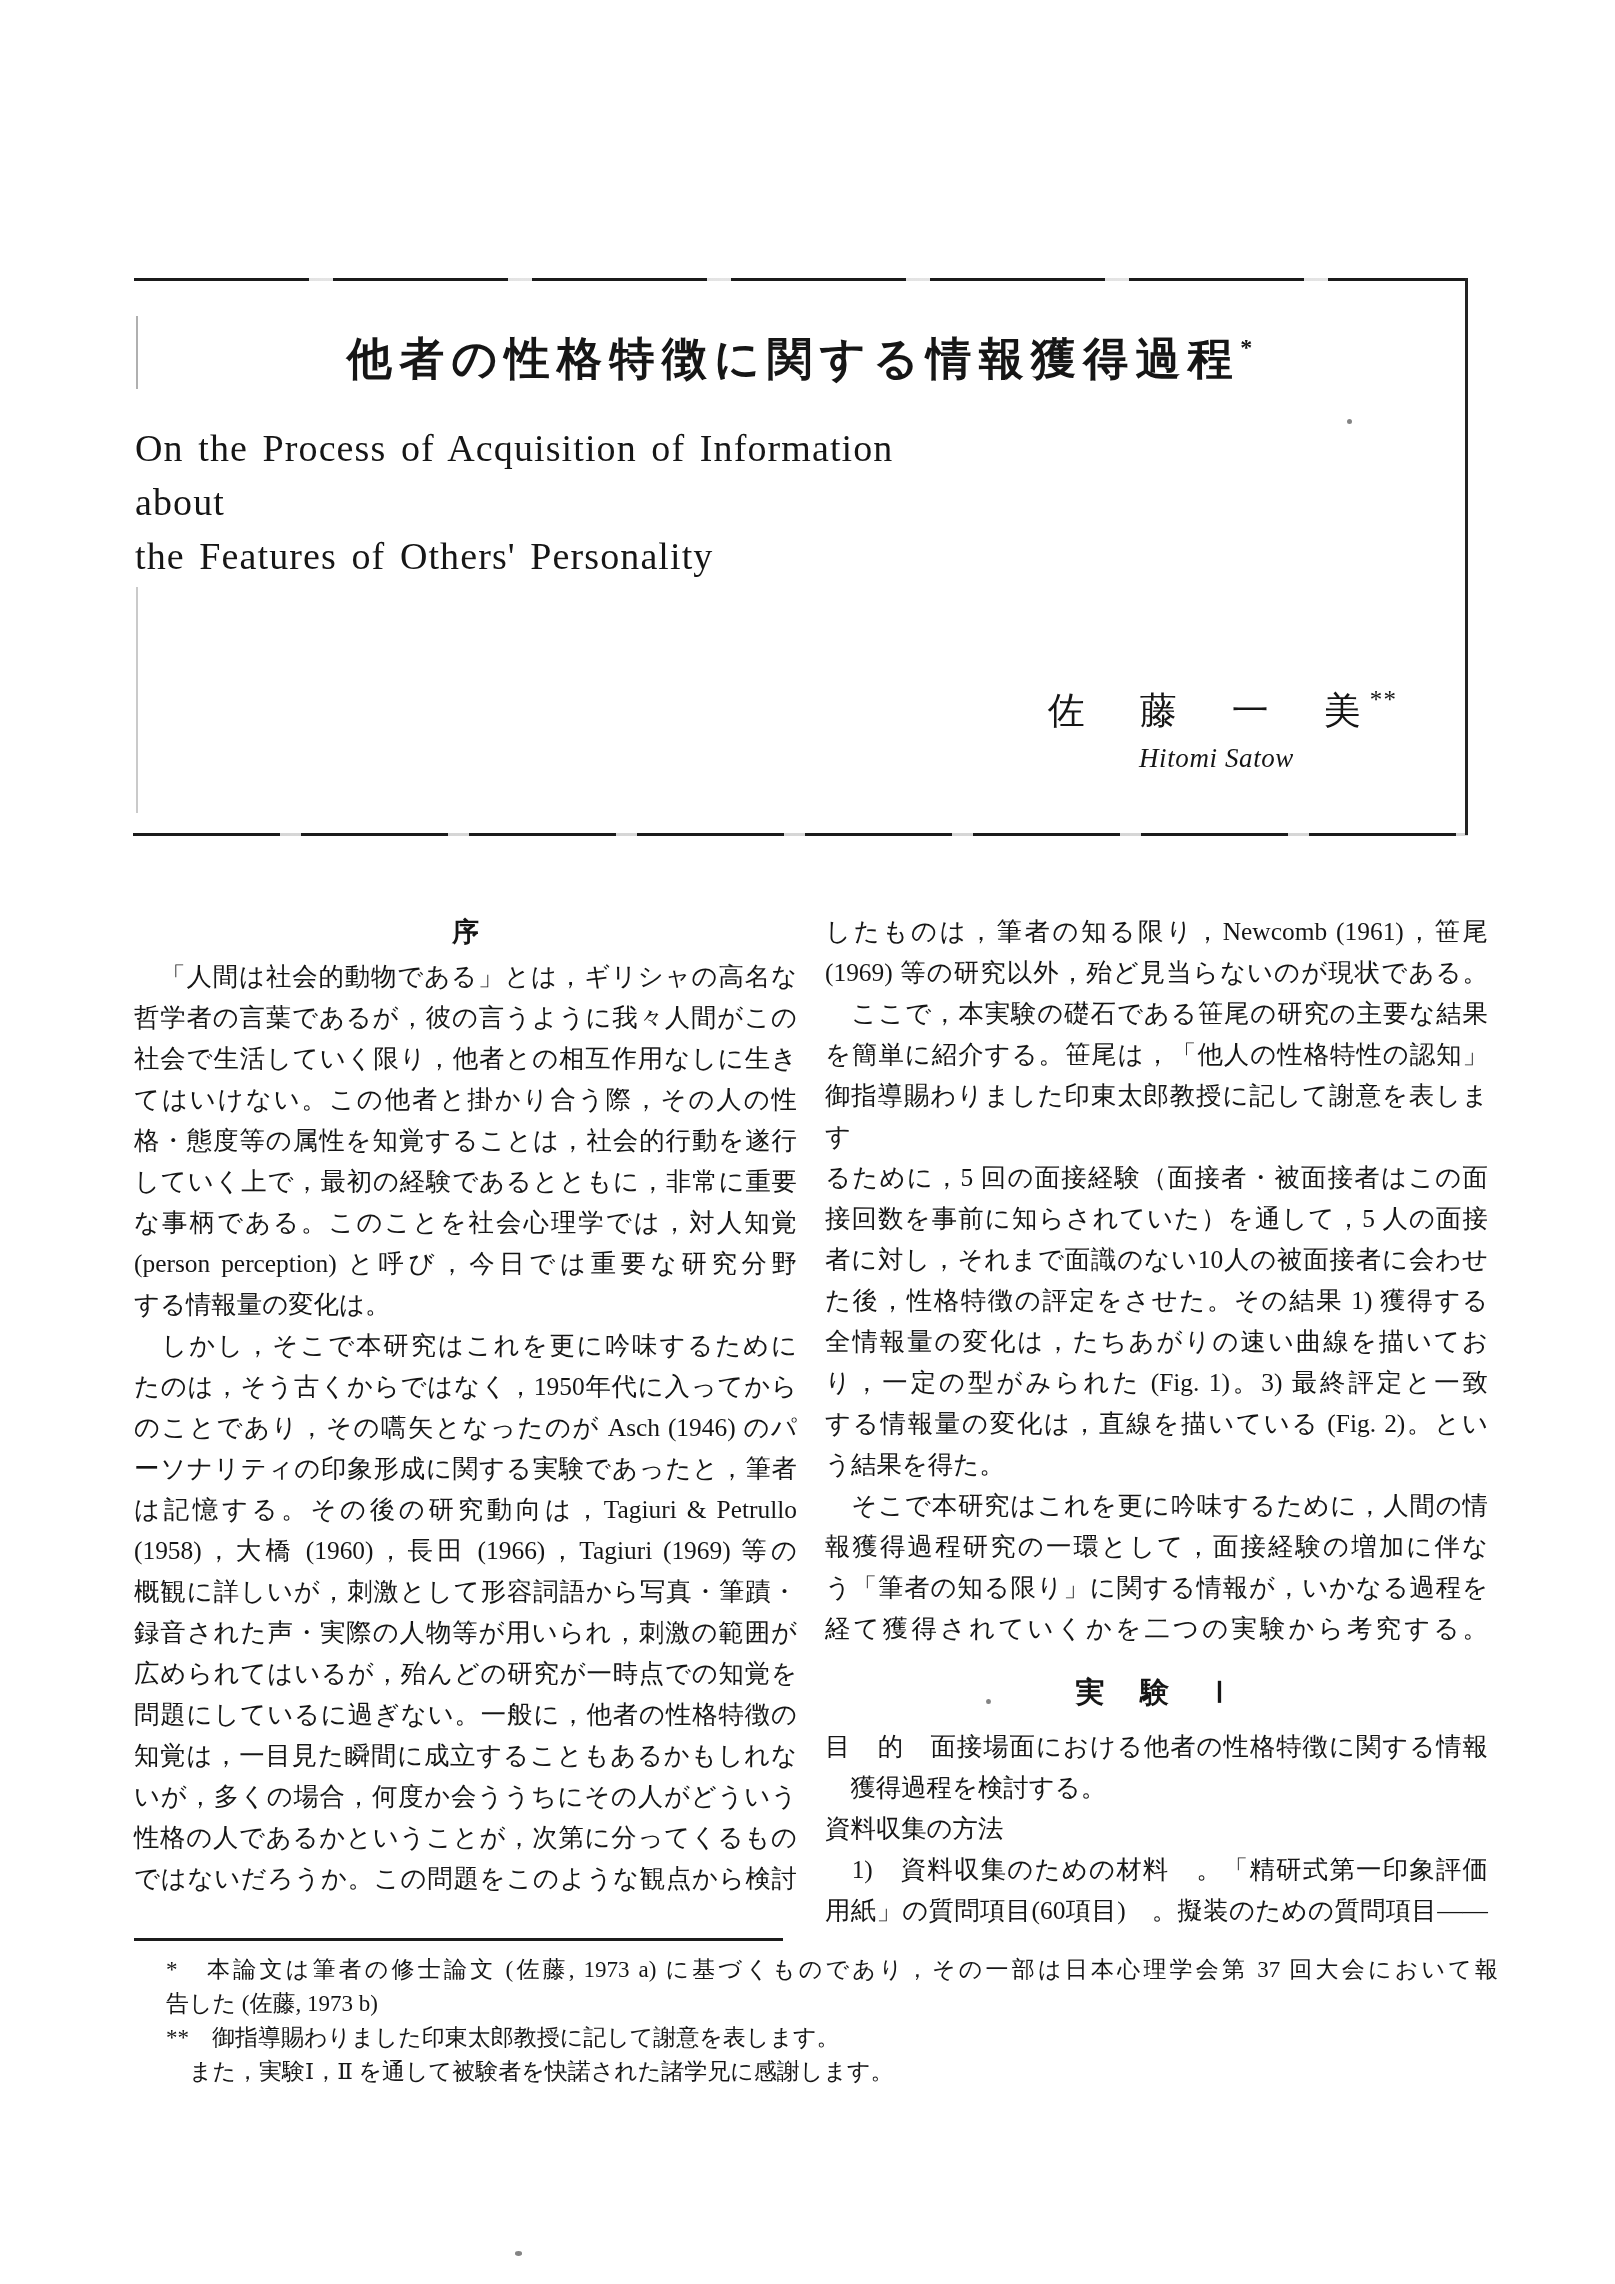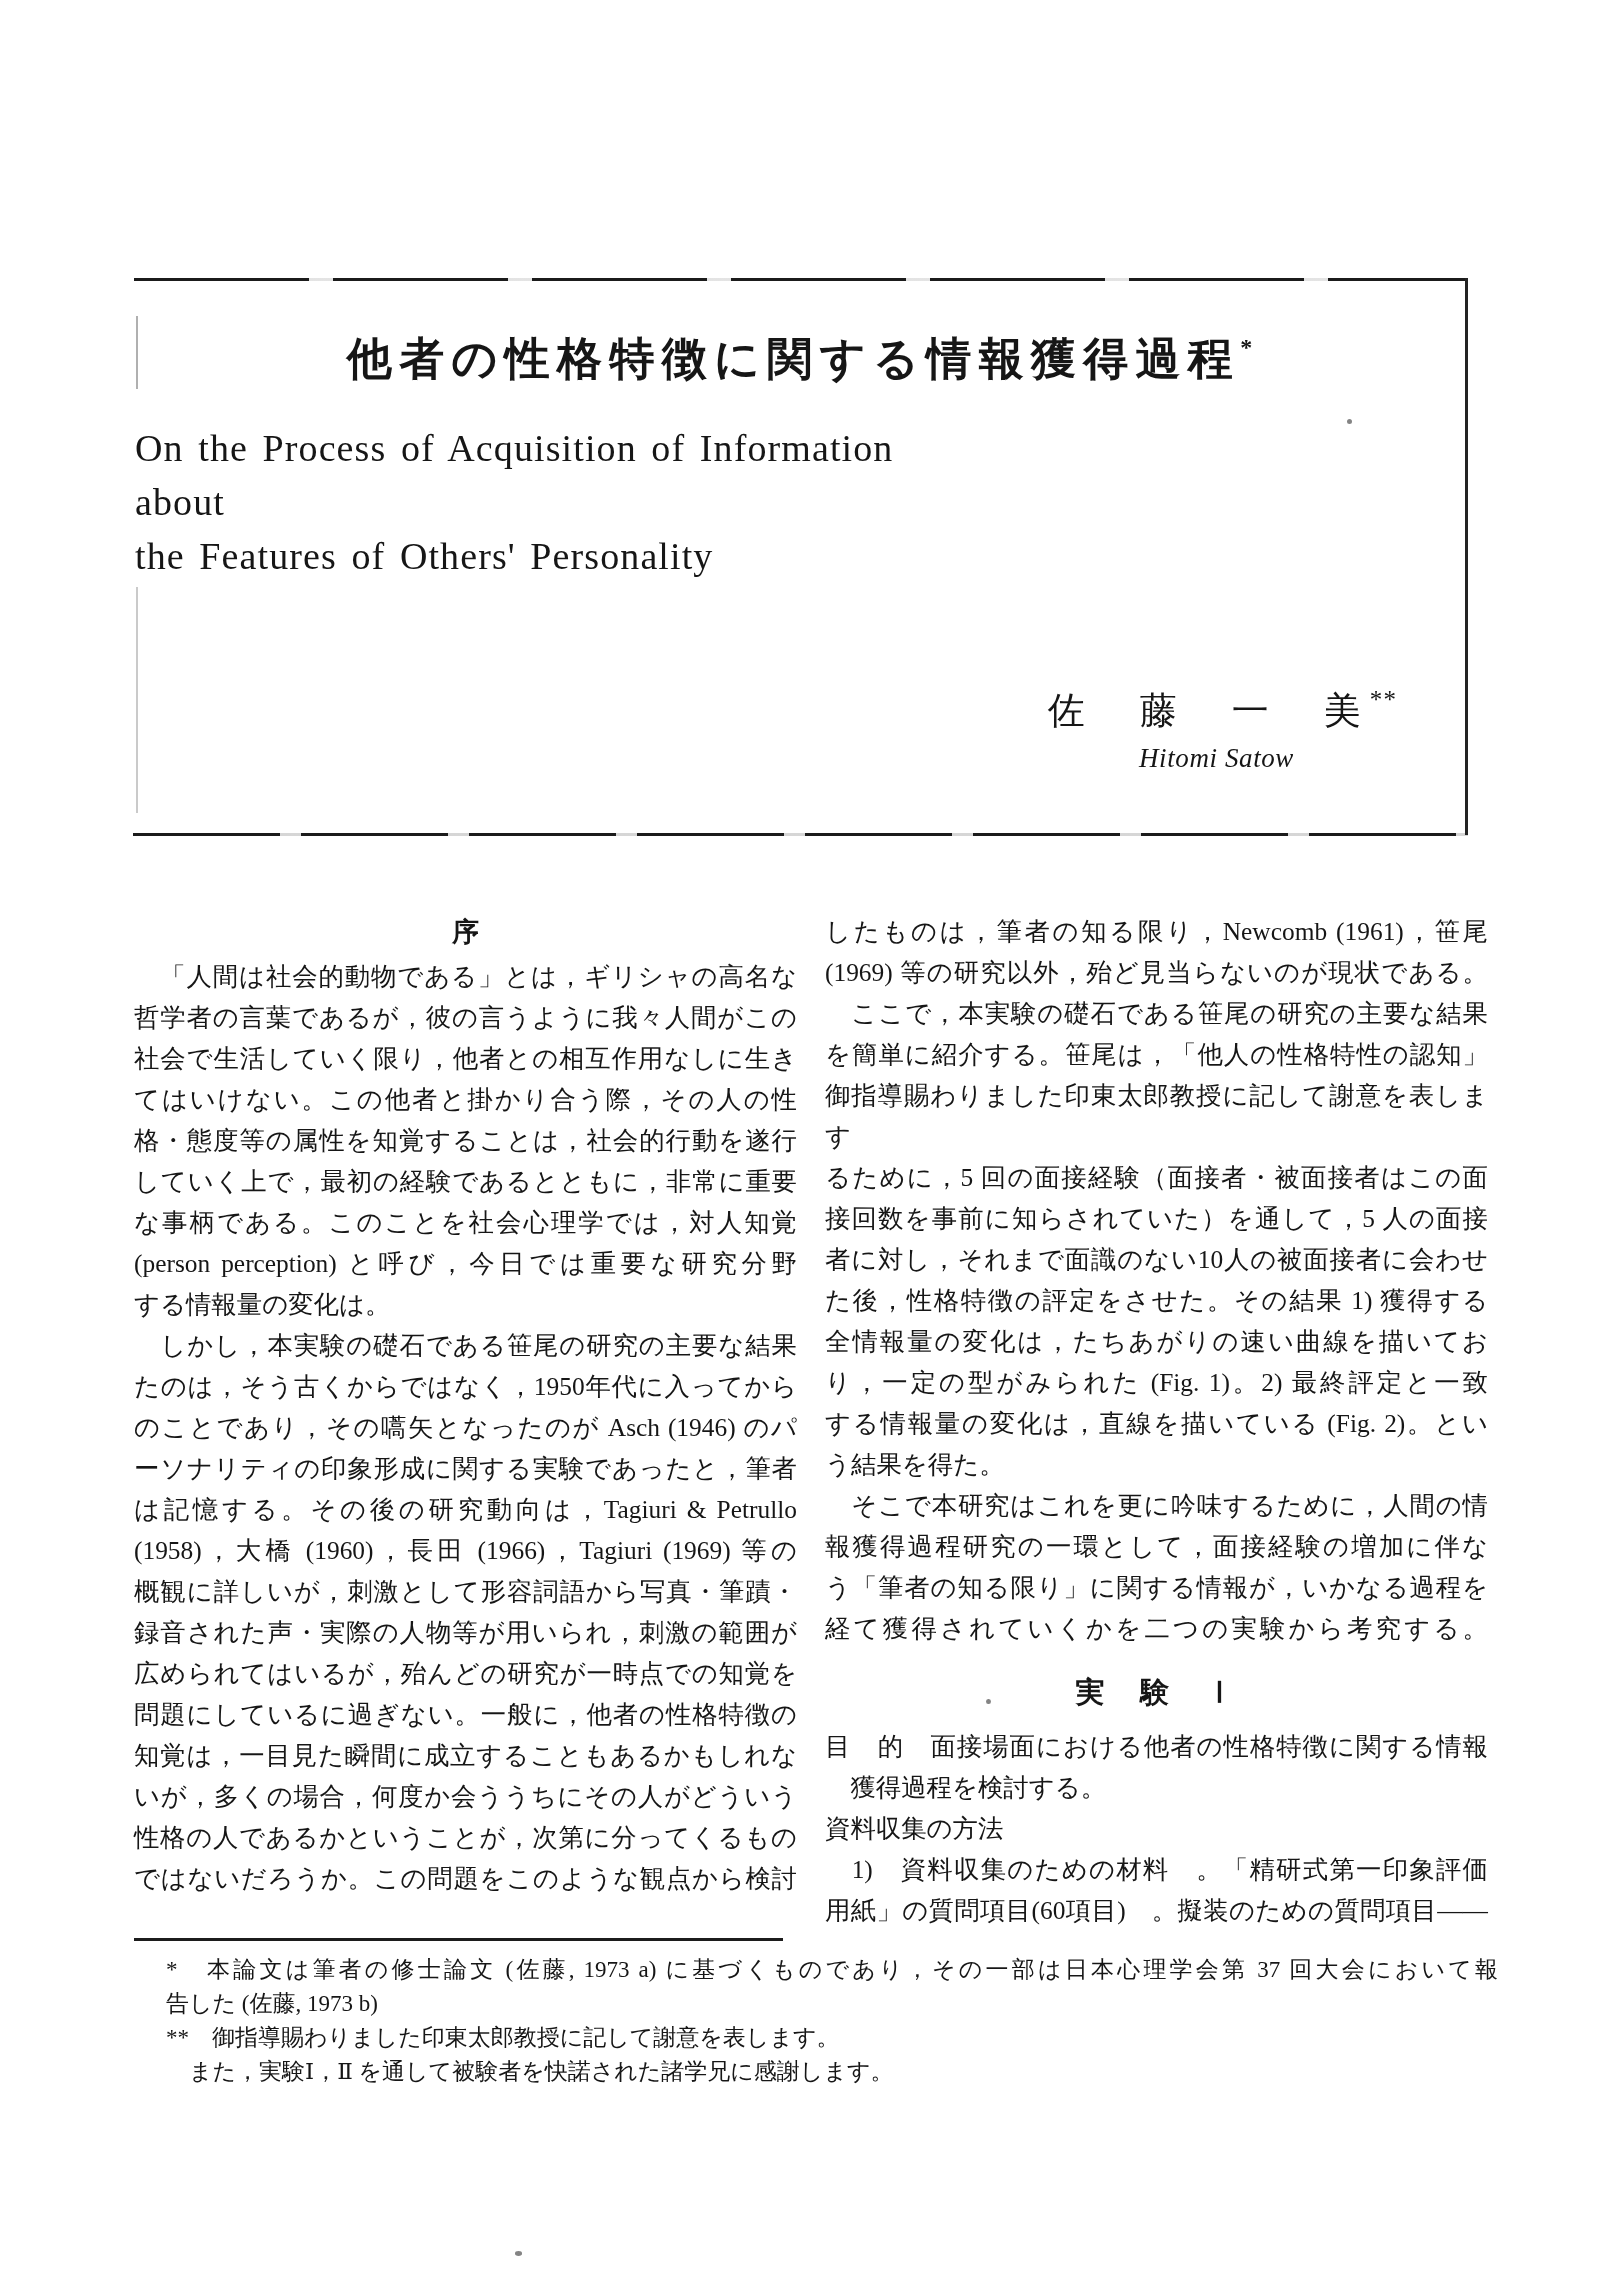--- a/index.html
+++ b/index.html
@@ -108,21 +108,21 @@
     <div>
         <div class="tline aj"><span>　「人間は社会的動物である」とは，ギリシャの高名な</span></div>
         <div class="tline aj"><span>哲学者の言葉であるが，彼の言うように我々人間がこの</span></div>
         <div class="tline aj"><span>社会で生活していく限り，他者との相互作用なしに生き</span></div>
         <div class="tline aj"><span>てはいけない。この他者と掛かり合う際，その人の性</span></div>
         <div class="tline aj"><span>格・態度等の属性を知覚することは，社会的行動を遂行</span></div>
         <div class="tline aj"><span>していく上で，最初の経験であるとともに，非常に重要</span></div>
         <div class="tline aj"><span>な事柄である。このことを社会心理学では，対人知覚</span></div>
         <div class="tline aj"><span>(person perception) と呼び，今日では重要な研究分野</span></div>
         <div class="tline al"><span>する情報量の変化は。</span></div>
-        <div class="tline aj"><span>　しかし，本実験の礎石である笹尾の研究の主要な結果</span></div>
+        <div class="tline aj"><span>　しかし，そこで本研究はこれを更に吟味するために</span></div>
         <div class="tline aj"><span>たのは，そう古くからではなく，1950年代に入ってから</span></div>
         <div class="tline aj"><span>のことであり，その嚆矢となったのが Asch (1946) のパ</span></div>
         <div class="tline aj"><span>ーソナリティの印象形成に関する実験であったと，筆者</span></div>
         <div class="tline aj"><span>は記憶する。その後の研究動向は，Tagiuri &amp; Petrullo</span></div>
         <div class="tline aj"><span>(1958)，大橋 (1960)，長田 (1966)，Tagiuri (1969) 等の</span></div>
         <div class="tline aj"><span>概観に詳しいが，刺激として形容詞語から写真・筆蹟・</span></div>
         <div class="tline aj"><span>録音された声・実際の人物等が用いられ，刺激の範囲が</span></div>
         <div class="tline aj"><span>広められてはいるが，殆んどの研究が一時点での知覚を</span></div>
         <div class="tline aj"><span>問題にしているに過ぎない。一般に，他者の性格特徴の</span></div>
         <div class="tline aj"><span>知覚は，一目見た瞬間に成立することもあるかもしれな</span></div>
@@ -137,21 +137,21 @@
         <div class="tline aj"><span>したものは，筆者の知る限り，Newcomb (1961)，笹尾</span></div>
         <div class="tline aj"><span>(1969) 等の研究以外，殆ど見当らないのが現状である。</span></div>
         <div class="tline aj"><span>　ここで，本実験の礎石である笹尾の研究の主要な結果</span></div>
         <div class="tline aj"><span>を簡単に紹介する。笹尾は，「他人の性格特性の認知」</span></div>
         <div class="tline aj"><span>御指導賜わりました印東太郎教授に記して謝意を表します</span></div>
         <div class="tline aj"><span>るために，5 回の面接経験（面接者・被面接者はこの面</span></div>
         <div class="tline aj"><span>接</span><span class="seg-em">回数を事前に知らされていた</span><span>）を通して，5 人の面接</span></div>
         <div class="tline aj"><span>者に対し，それまで面識のない10人の被面接者に会わせ</span></div>
         <div class="tline aj"><span>た後，性格特徴の評定をさせた。その結果 1) 獲得する</span></div>
         <div class="tline aj"><span>全情報量の変化は，たちあがりの速い曲線を描いてお</span></div>
-        <div class="tline aj"><span>り，一定の型がみられた (Fig. 1)。2) 最終評定と一致</span></div>
+        <div class="tline aj"><span>り，一定の型がみられた (Fig. 1)。3) 最終評定と一致</span></div>
         <div class="tline aj"><span>する情報量の変化は，直線を描いている (Fig. 2)。とい</span></div>
         <div class="tline al"><span>う結果を得た。</span></div>
         <div class="tline aj"><span>　そこで本研究はこれを更に吟味するために，人間の情</span></div>
         <div class="tline aj"><span>報獲得過程研究の一環として，面接経験の増加に伴な</span></div>
         <div class="tline aj"><span>う「筆者の知る限り」に関する情報が，いかなる過程を</span></div>
         <div class="tline aj"><span>経て獲得されていくかを二つの実験から考究する。</span></div>
       </div>
     <div class="exp-head">実　験　Ⅰ</div>
     <div>
         <div class="tline aj"><span class="seg-g">目　的</span><span>　面接場面における他者の性格特徴に関する情報</span></div>

